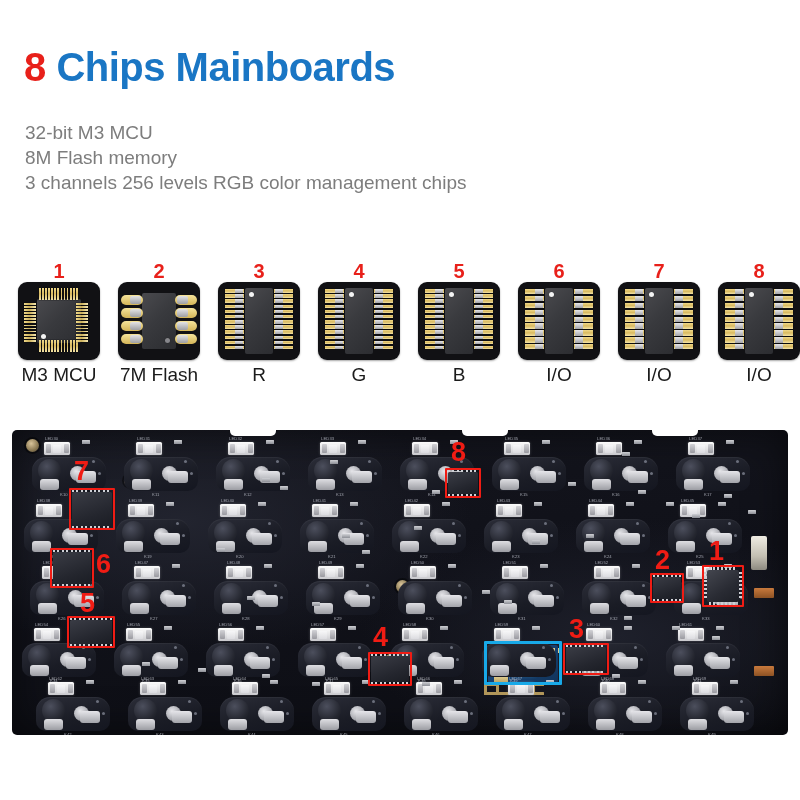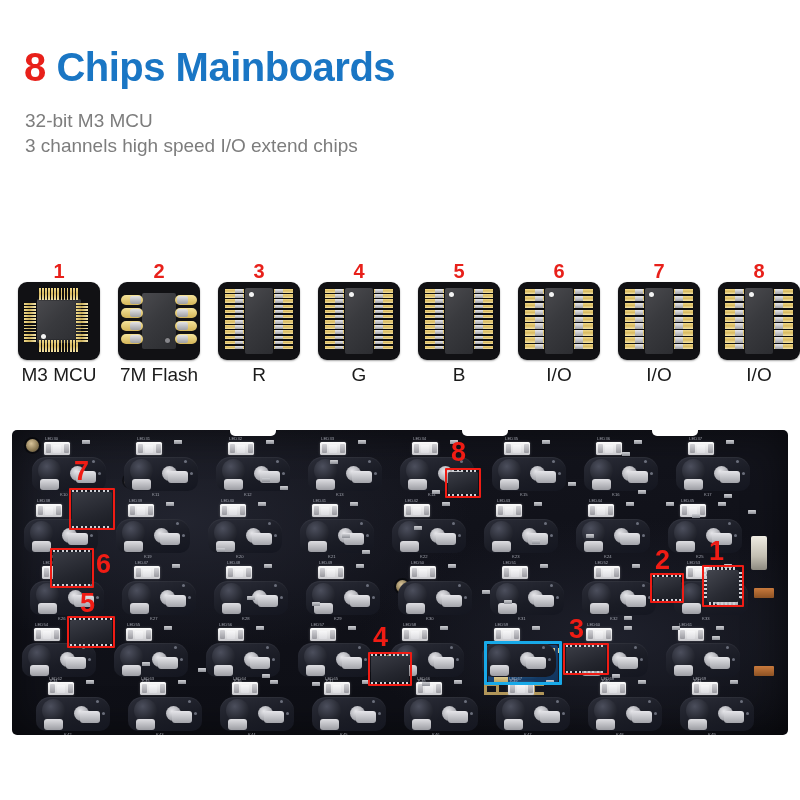--- a/index.html
+++ b/index.html
@@ -13,21 +13,21 @@
   
   #headline{
     position:absolute;left:24px;top:45px;
     font-size:40px;font-weight:bold;letter-spacing:-0.5px;
     white-space:nowrap;
   }
   #headline .hl-num{color:#e8201a;}
   #headline .hl-rest{color:#1a76c4;}
 
   #spec-list{
-    position:absolute;left:25px;top:108px;
+    position:absolute;left:25px;top:120px;
     width:700px;
   }
   .spec-line{
     font-size:19px;color:#7d7d7d;line-height:25px;white-space:nowrap;
   }
 
   
   #chip-strip{
     position:absolute;left:12px;top:262px;width:780px;height:128px;
   }
@@ -217,21 +217,22 @@
 </head>
 <body>
 
 <div id="headline">
   <span class="hl-num">8</span>
   <span class="hl-rest">Chips Mainboards</span>
 </div>
 
 <div id="spec-list">
   <div class="spec-line">32-bit M3 MCU</div>
-  <div class="spec-line">3 channels high speed I/O extend chips</div>
+  <div class="spec-line">8M Flash memory</div>
+  <div class="spec-line">3 channels 256 levels RGB color management chips</div>
 </div>
 
 <div id="chip-strip">
     <div class="chip-cell" style="left: 0px;">
       <div class="chip-index">1</div>
       <div class="chip-art">
         <div class="pkg" style="left: 19px; top: 17px; width: 44px; height: 44px;"></div>
         <div class="pin" style="left: 21px; top: 6px; width: 1.77692px; height: 12px;"></div>
         <div class="pin" style="left: 21px; top: 58px; width: 1.77692px; height: 12px;"></div>
         <div class="pin v" style="top: 21px; left: 6px; height: 1.77692px; width: 12px;"></div>

